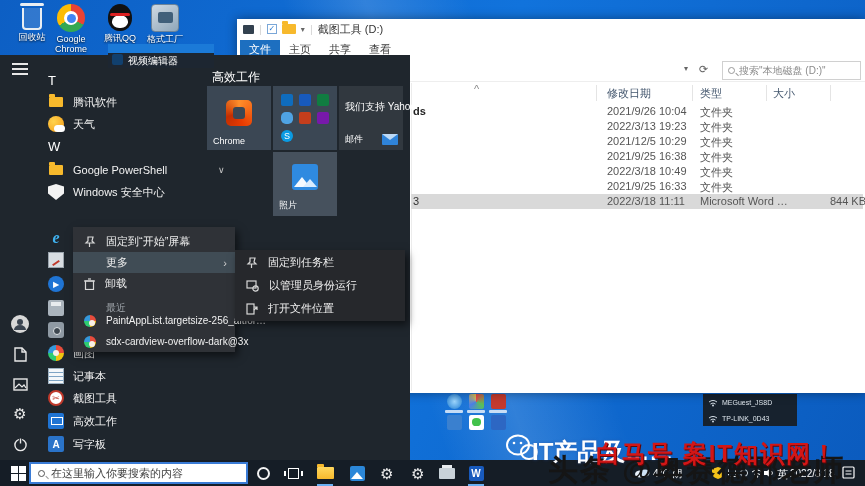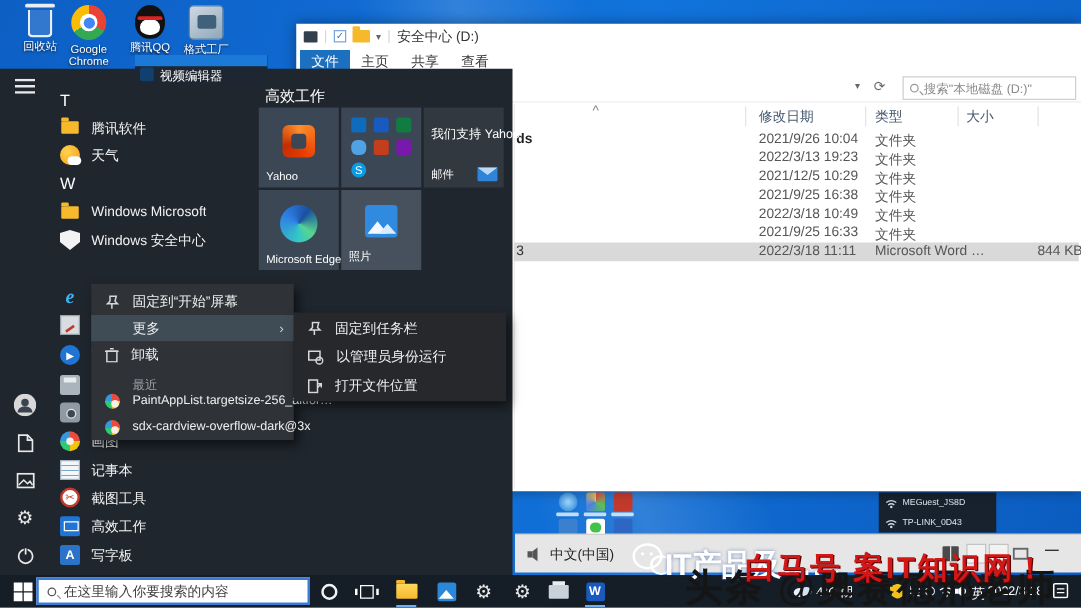--- a/index.html
+++ b/index.html
@@ -151,21 +151,21 @@
   </div>
 
   <div class="win">
     <div class="titlebar">
       <span class="qa-sq"></span>
       <span class="qa-sep">|</span>
       <span class="qa-chk">✓</span>
       <span class="fold"></span>
       <span style="font-size:8px;color:#666">▾</span>
       <span class="qa-sep">|</span>
-      <span style="color:#333">安全中心 (D:)</span>
+      <span style="color:#333">截图工具 (D:)</span>
     </div>
     <div class="tabs">
       <span class="tab file">文件</span>
       <span class="tab">主页</span>
       <span class="tab">共享</span>
       <span class="tab">查看</span>
     </div>
     <div class="addr">
       <span style="position:absolute;left:447px;top:5px;font-size:8px;color:#666">▾</span>
       <span style="position:absolute;left:462px;top:4px;font-size:11px;color:#666">⟳</span>
@@ -245,37 +245,20 @@
     <div class="netrow">
       <svg width="10" height="9">
           <path d="M1 4a6.5 6.5 0 0 1 8 0" stroke="#cfd9e2" fill="none"></path>
           <path d="M2.5 6a4 4 0 0 1 5 0" stroke="#cfd9e2" fill="none"></path>
           <circle cx="5" cy="7.6" r="1" fill="#cfd9e2"></circle>
         </svg>
       <span>TP-LINK_0D43</span>
     </div>
   </div>
 
-  <div class="lang">
-    <svg style="position:absolute;left:9px;top:9px" width="14" height="13">
-        <rect x="1" y="4" width="4" height="5" fill="#555"></rect>
-        <path d="M5 4l4-3v11l-4-3z" fill="#555"></path>
-      </svg>
-    <span style="position:absolute;left:28px;top:8px">中文(中国)</span>
-    <svg style="position:absolute;left:341px;top:8px" width="15" height="14">
-        <rect x="1" y="1" width="13" height="12" rx="1" fill="#4a4a4a"></rect>
-        <line x1="7.5" y1="1" x2="7.5" y2="13" stroke="#e6e6e6"></line>
-      </svg>
-    <span class="lbtn" style="left:361px"></span>
-    <span class="lbtn" style="left:379px"></span>
-    <svg style="position:absolute;left:398px;top:9px" width="13" height="12">
-        <rect x="1" y="2" width="11" height="8" fill="none" stroke="#666" stroke-width="1.5"></rect>
-      </svg>
-    <span style="position:absolute;left:424px;top:6px;color:#333;font-weight:bold">—</span>
-  </div>
 
   <div class="frag">
     <div class="fragblue"></div>
     <div style="position:absolute;left:4px;top:10px;width:11px;height:11px;background:#11406e;border-radius:2px"></div>
     <span style="position:absolute;left:20px;top:10px;font-size:10px;color:#fff">视频编辑器</span>
   </div>
 
   <div class="start">
 
     <div class="rail" style="top:3px">
@@ -325,21 +308,21 @@
     </div>
     <div class="smitem" style="top:58px">
       <span class="ic ic-weather"></span>
       <span class="lbl">天气</span>
     </div>
     <div class="smhead" style="top:84px">W</div>
     <div class="smitem" style="top:104px">
       <span class="ic">
           <span class="fold"></span>
         </span>
-      <span class="lbl">Windows Microsoft</span>
+      <span class="lbl">Google PowerShell</span>
       <span class="chev">∨</span>
     </div>
     <div class="smitem" style="top:126px">
       <span class="ic ic-shield"></span>
       <span class="lbl">Windows 安全中心</span>
     </div>
     <div class="smitem" style="top:172px">
       <span class="ic ic-ie">e</span>
       <span class="lbl">In</span>
     </div>
@@ -376,39 +359,35 @@
       <span class="lbl">高效工作</span>
     </div>
     <div class="smitem" style="top:378px">
       <span class="ic ic-wordpad">A</span>
       <span class="lbl">写字板</span>
     </div>
 
     <div style="position:absolute;left:212px;top:14px;font-size:12px;color:#fff">高效工作</div>
     <div class="tile" style="left:207px;top:31px">
       <div class="office-o"></div>
-      <span class="tlbl">Yahoo</span>
+      <span class="tlbl">Chrome</span>
     </div>
     <div class="tile" style="left:273px;top:31px">
       <span class="msq" style="left:8px;top:8px;background:#0f6cbd"></span>
       <span class="msq" style="left:26px;top:8px;background:#185abd"></span>
       <span class="msq" style="left:44px;top:8px;background:#107c41"></span>
       <span class="msq" style="left:8px;top:26px;background:#4fa3e3;border-radius:40%"></span>
       <span class="msq" style="left:26px;top:26px;background:#c43e1c"></span>
       <span class="msq" style="left:44px;top:26px;background:#7719aa"></span>
       <span class="msq" style="left:8px;top:44px;background:#0a9be3;border-radius:50%;color:#fff;font-size:9px;text-align:center;line-height:12px">S</span>
     </div>
     <div class="tile" style="left:339px;top:31px;background:#31383f">
       <span style="position:absolute;left:6px;top:14px;font-size:10px;color:#fff;white-space:nowrap">我们支持 Yahoo</span>
       <span class="tlbl">邮件</span>
       <span class="envel"></span>
-    </div>
-    <div class="tile" style="left:207px;top:97px">
-      <div class="edge-c"></div>
-      <span class="tlbl">Microsoft Edge</span>
     </div>
     <div class="tile" style="left:273px;top:97px;background:#46515d">
       <div class="photos-i"></div>
       <span class="tlbl">照片</span>
     </div>
   </div>
 
   <div class="cmenu">
     <div class="crow" style="top:4px">
       <svg width="12" height="12">

